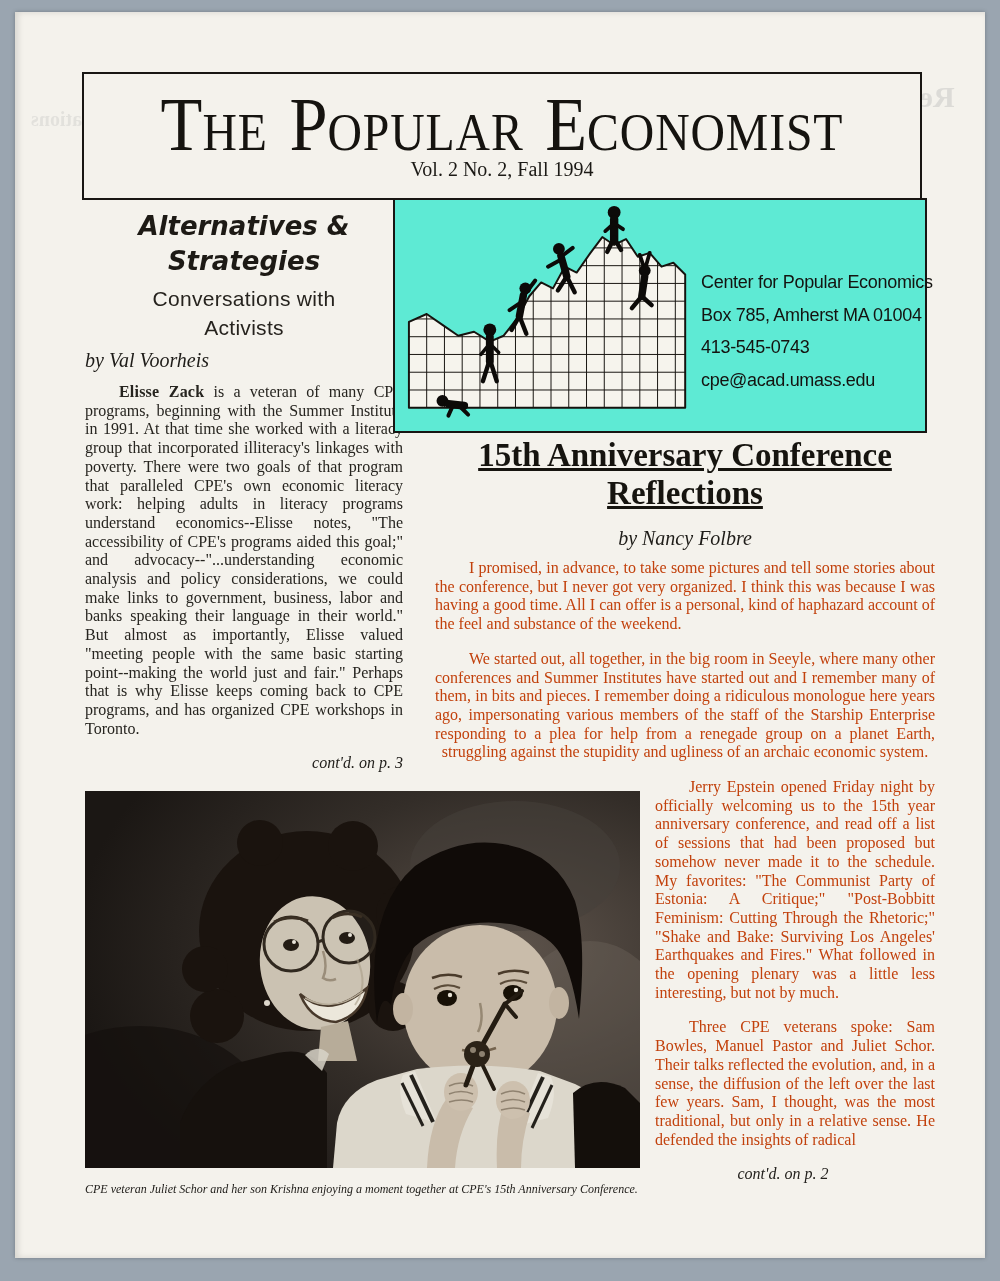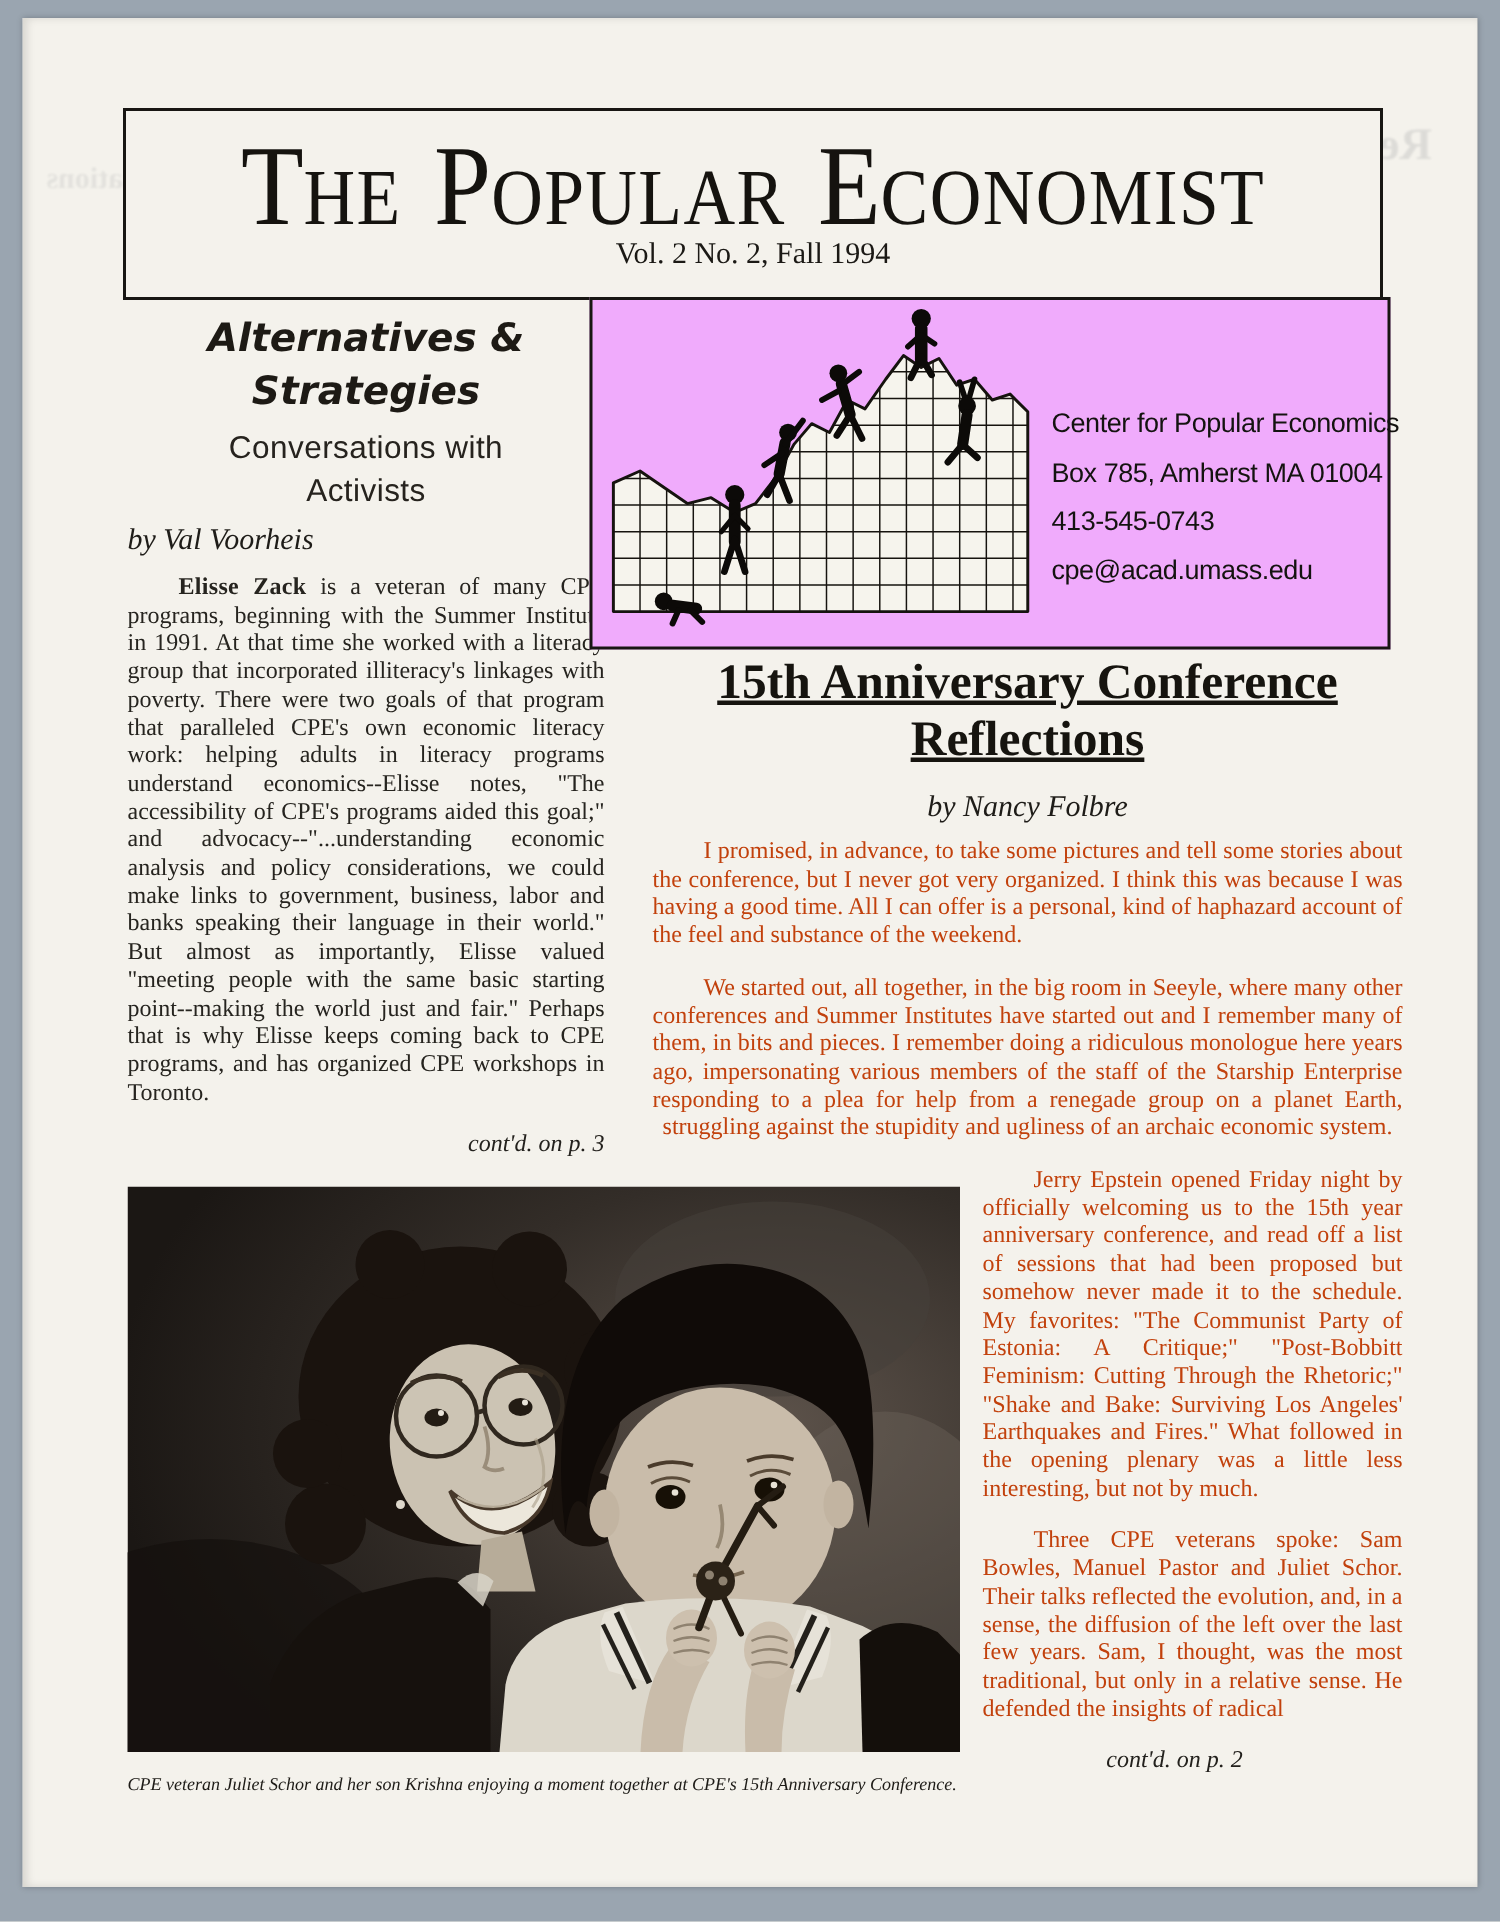--- a/index.html
+++ b/index.html
@@ -56,21 +56,21 @@
   .byline{font-style:italic;font-size:20px;margin-top:7px;color:#1e1c18;}
   .body-text{
     font-size:16px;line-height:18.7px;text-align:justify;
     text-indent:34px;margin-top:11px;color:#26241f;
   }
   .body-text b{letter-spacing:.2px;}
   .contd{font-style:italic;font-size:16px;text-align:right;margin-top:3px;}
   
   .ill-box{
     position:absolute;left:378px;top:186px;width:530px;height:231px;
-    border:2.5px solid #181613;background:#f0abfc;
+    border:2.5px solid #181613;background:#5eead4;
   }
   .climb-svg{position:absolute;left:8px;top:4px;}
   .contact{
     position:absolute;left:306px;top:66px;
     font-family:"Liberation Sans","DejaVu Sans",sans-serif;
     font-size:18px;line-height:32.5px;letter-spacing:-.3px;color:#141310;
     white-space:nowrap;
   }
   
   .article{position:absolute;left:70px;top:424px;width:850px;}

